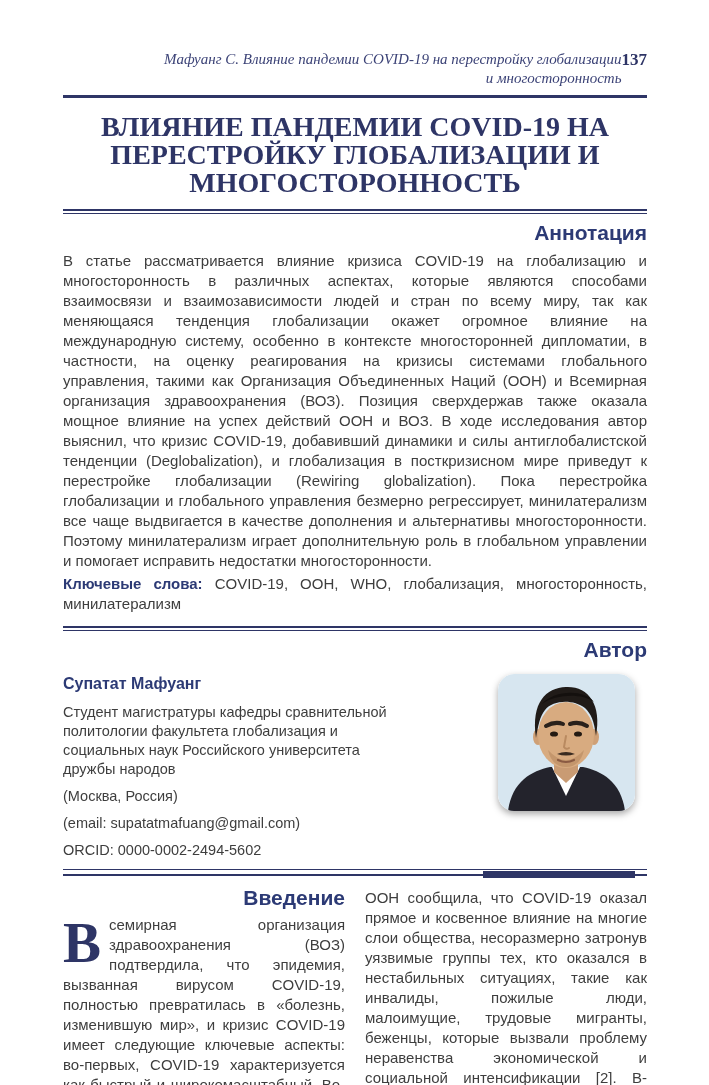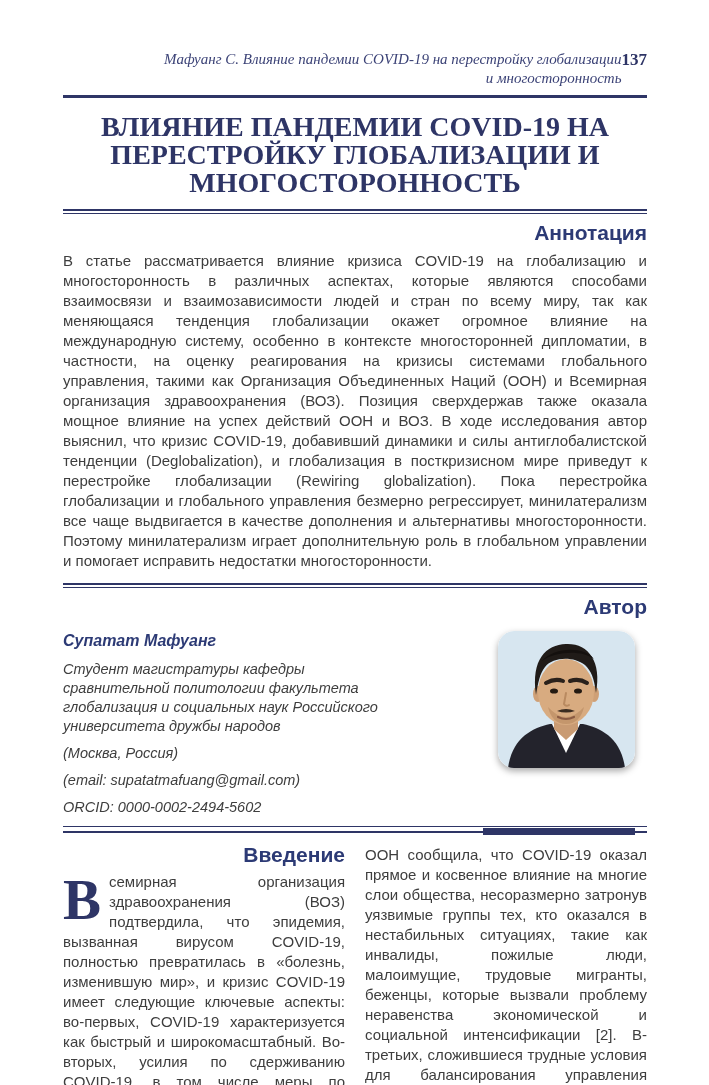--- a/index.html
+++ b/index.html
@@ -41,21 +41,21 @@
   
   .abstract-text {
     margin-top:8px; font-size:15px; line-height:20px; text-align:justify;
     hyphens:auto; -webkit-hyphens:auto;
   }
   .keywords { margin-top:3px; font-size:15px; line-height:20px; text-align:justify; }
   .keywords .kw-label { font-weight:bold; color:var(--head-blue); }
 
   
   .author-row { margin-top:14px; display:flex; justify-content:space-between; }
-  .author-info { max-width:338px;font-style:italic; }
+  .author-info { max-width:338px; }
   .author-name { font-size:16px; font-weight:bold; color:var(--head-blue); line-height:20px; }
   .author-line { font-size:14.5px; line-height:19px; margin-top:8px; }
   .author-aff { margin-top:9px; }
   .author-photo-wrap { width:137px; height:137px; margin-right:12px; border-radius:16px;
     box-shadow:0 3px 7px rgba(0,0,0,0.35); flex:0 0 auto; }
   .author-photo-wrap svg { display:block; border-radius:16px; }
 
   .author-sep { position:relative; margin-top:9px; height:7px;
     border-top:1.5px solid var(--accent); border-bottom:2.5px solid var(--accent); }
   .author-sep .thick-bar { position:absolute; left:420px; bottom:-4px; width:152px; height:7px;
@@ -85,20 +85,22 @@
     <div class="runhead-page">137</div>
   </div>
   <div class="rule-header"></div>
 
   <h1 class="title">ВЛИЯНИЕ ПАНДЕМИИ COVID-19 НА ПЕРЕСТРОЙКУ ГЛОБАЛИЗАЦИИ И МНОГОСТОРОННОСТЬ</h1>
 
   <div class="double-rule"></div>
 
   <h2 class="sec-head">Аннотация</h2>
   <p class="abstract-text">В статье рассматривается влияние кризиса COVID-19 на глобализацию и многосторонность в различных аспектах, которые являются способами взаимосвязи и взаимозависимости людей и стран по всему миру, так как меняющаяся тенденция глобализации окажет огромное влияние на международную систему, особенно в контексте многосторонней дипломатии, в частности, на оценку реагирования на кризисы системами глобального управления, такими как Организация Объединенных Наций (ООН) и Всемирная организация здравоохранения (ВОЗ). Позиция сверхдержав также оказала мощное влияние на успех действий ООН и ВОЗ. В ходе исследования автор выяснил, что кризис COVID-19, добавивший динамики и силы антиглобалистской тенденции (Deglobalization), и глобализация в посткризисном мире приведут к перестройке глобализации (Rewiring globalization). Пока перестройка глобализации и глобального управления безмерно регрессирует, минилатерализм все чаще выдвигается в качестве дополнения и альтернативы многосторонности. Поэтому минилатерализм играет дополнительную роль в глобальном управлении и помогает исправить недостатки многосторонности.</p>
+  <p class="keywords"><span class="kw-label">Ключевые слова:</span>
+    <span>COVID-19, ООН, WHO, глобализация, многосторонность, минилатерализм</span></p>
 
   <div class="double-rule"></div>
 
   <h2 class="sec-head">Автор</h2>
   <div class="author-row">
     <div class="author-info">
       <div class="author-name">Супатат Мафуанг</div>
       <p class="author-line author-aff">Студент магистратуры кафедры сравнительной политологии факультета глобализация и социальных наук Российского университета дружбы народов</p>
       <p class="author-line">(Москва, Россия)</p>
       <p class="author-line">(email: supatatmafuang@gmail.com)</p>

